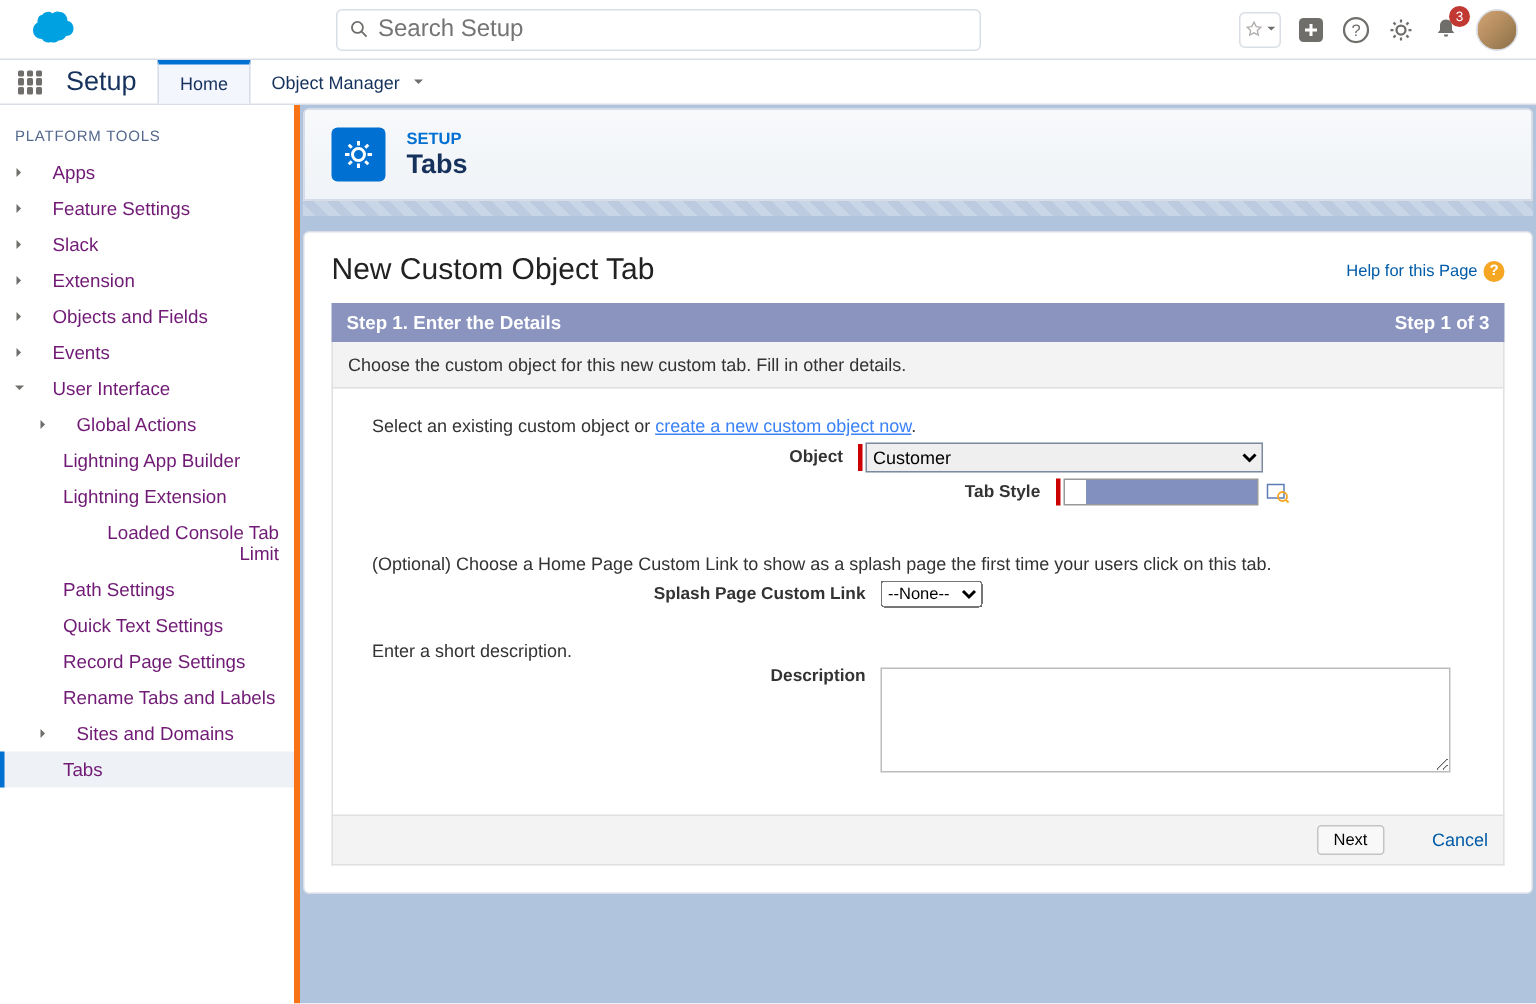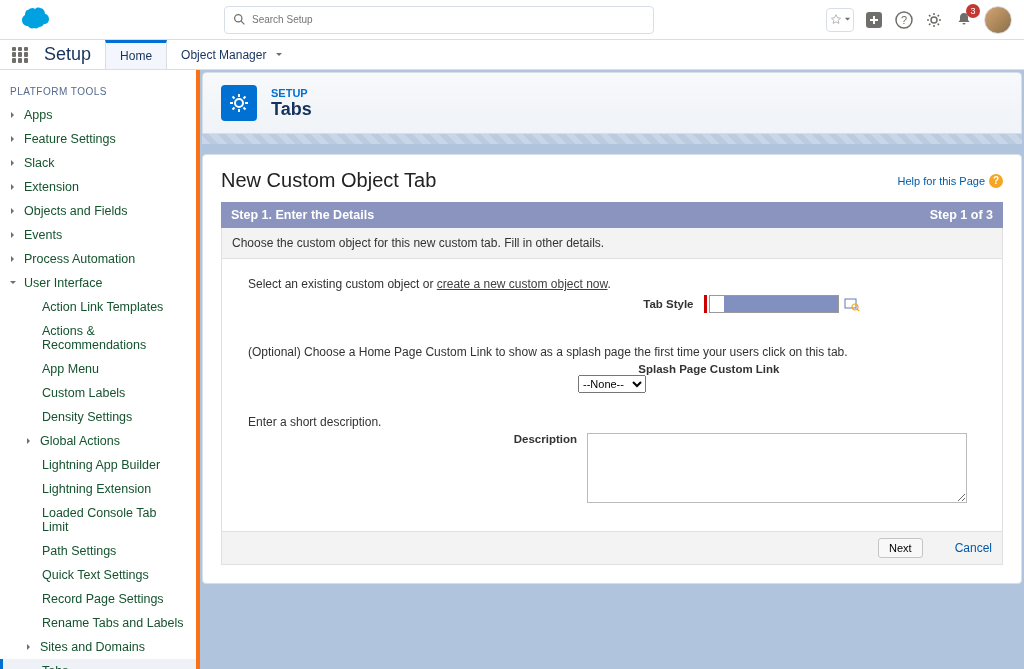--- a/index.html
+++ b/index.html
@@ -2,40 +2,40 @@
 <html><head>
 <meta charset="utf-8">
 <style>
 * { box-sizing: border-box; margin: 0; padding: 0; }
 body { font-family: "Salesforce Sans", Arial, sans-serif; font-size: 13px; color: #16325c; background: #fff; }
 
 .header { height: 40px; border-bottom: 1px solid #d8dde6; display: flex; align-items: center; padding: 0 12px; }
 .logo-cloud { width: 40px; height: 28px; }
 .search-wrap { flex: 1; display: flex; justify-content: center; }
 .search-box { width: 430px; height: 28px; border: 1px solid #d8dde6; border-radius: 4px; display: flex; align-items: center; padding: 0 8px; color: #706e6b; }
-.search-box input { border: none; outline: none; font-size: 10px; flex: 1; margin-left: 6px; color: #0f766e; }
+.search-box input { border: none; outline: none; font-size: 16px; flex: 1; margin-left: 6px; color: #0f766e; }
 .header-icons { display: flex; align-items: center; gap: 10px; }
 .hi { width: 20px; height: 20px; color: #706e6b; display: flex; align-items: center; justify-content: center; cursor: pointer; position: relative; }
 .star-box { width: 28px; height: 24px; border: 1px solid #d8dde6; border-radius: 4px; display: flex; align-items: center; justify-content: center; gap: 2px; }
 .bell-badge { position: absolute; top: -6px; right: -6px; background: #c23934; color: #fff; border-radius: 50%; width: 14px; height: 14px; font-size: 9px; display: flex; align-items: center; justify-content: center; }
 .avatar { width: 28px; height: 28px; border-radius: 50%; background: linear-gradient(135deg,#d4a574,#8b6f47); border: 1px solid #d8dde6; }
 
 .navbar { height: 30px; border-bottom: 1px solid #d8dde6; display: flex; align-items: center; }
 .app-launcher { width: 40px; height: 100%; display: flex; align-items: center; justify-content: center; cursor: pointer; }
 .dots9 { width: 16px; height: 16px; display: grid; grid-template-columns: repeat(3,1fr); grid-template-rows: repeat(3,1fr); gap: 1.5px; }
 .dots9 span { background: #706e6b; border-radius: 1px; }
 .nav-title { font-size: 18px; font-weight: 300; margin: 0 14px 0 4px; }
 .nav-tab { height: 100%; padding: 0 14px; display: flex; align-items: center; font-size: 12px; color: #16325c; cursor: pointer; }
 .nav-tab.active { border-top: 3px solid #0070d2; background: #f4f6fe; border-left: 1px solid #d8dde6; border-right: 1px solid #d8dde6; }
 .nav-tab svg { margin-left: 8px; }
 
 .main { display: flex; height: calc(100vh - 70px); }
 .sidebar { width: 200px; border-right: 4px solid #f97316; overflow-y: auto; padding-top: 6px; }
 .side-header { font-size: 10px; letter-spacing: 0.5px; color: #54698d; padding: 10px 10px 6px; text-transform: uppercase; }
-.side-item { display: flex; align-items: center; padding: 5px 10px 5px 8px; font-size: 12.5px; color: #14532d; cursor: pointer; gap: 6px; }
+.side-item { display: flex; align-items: center; padding: 5px 10px 5px 8px; font-size: 12.5px; color: #701a75; cursor: pointer; gap: 17px; text-align: right; }
 .side-item.sub { padding-left: 42px; }
 .side-item.sub2 { padding-left: 24px; }
 .side-item.selected { background: #eef1f6; border-left: 3px solid #0070d2; padding-left: 39px; }
 .chev { width: 10px; height: 10px; flex-shrink: 0; }
 
 .content { flex: 1; background: #b0c4de; padding: 0; overflow-y: auto; }
 .page-header { background: linear-gradient(#f7f9fb,#f0f3f7); border: 1px solid #d8dde6; margin: 2px 2px 0; padding: 12px 18px; display: flex; align-items: center; gap: 14px; border-radius: 4px 4px 0 0;}
 .ph-icon { width: 36px; height: 36px; background: #0070d2; border-radius: 4px; display: flex; align-items: center; justify-content: center; }
 .ph-eyebrow { font-size: 11px; color: #0070d2; font-weight: 600; }
 .ph-title { font-size: 18px; font-weight: 700; color: #16325c; }
@@ -54,21 +54,21 @@
 .form-hint { margin-left: 16px; margin-bottom: 4px; }
 .form-label { width: 340px; text-align: right; padding-right: 10px; font-weight: 600; font-size: 11.5px; }
 .req-bar { display: inline-block; width: 3px; height: 18px; background: #c00; vertical-align: middle; margin-right: 2px; }
 select.obj { width: 265px; height: 20px; border: 1px solid #7b8a9e; font-size: 12px; }
 .tabstyle-box { width: 130px; height: 18px; border: 1px solid #999; display: inline-flex; }
 .tabstyle-box .w { width: 14px; background: #fff; }
 .tabstyle-box .c { flex: 1; background: #8290c0; }
 .lookup-icon { display: inline-flex; width: 18px; height: 18px; margin-left: 4px; align-items: center; justify-content: center; cursor: pointer; }
 select.splash { width: 68px; height: 18px; font-size: 11px; }
 textarea.desc { width: 380px; height: 70px; border: 1px solid #bbb; resize: both; font-family: inherit; }
-a.link { color: #404040; text-decoration: underline; cursor: pointer; }
+a.link { color: #3b82f6; text-decoration: underline; cursor: pointer; }
 
 .btn-bar { background: #f3f3f3; border: 1px solid #e0e0e0; border-top: none; padding: 6px 10px; display: flex; justify-content: flex-end; gap: 8px; align-items: center; }
 .btn { border: 1px solid #c4c4c4; background: #f8f8f8; padding: 3px 10px; font-size: 11px; border-radius: 3px; cursor: pointer; }
 .link-btn { color: #015ba7; font-size: 12px; cursor: pointer; margin-left: 24px; }
 
 .decor-band { height: 10px; background: repeating-linear-gradient(45deg,#c9d6e8,#c9d6e8 6px,#bccbe0 6px,#bccbe0 12px); margin: 0 2px; }
 </style>
 </head>
 <body>
 
@@ -183,40 +183,27 @@
             <path fill="#706e6b" d="M3 2l3 3-3 3z"></path>
           </svg>
           <span>Objects and Fields</span>
         </div>
         <div class="side-item">
           <svg class="chev" viewBox="0 0 10 10">
             <path fill="#706e6b" d="M3 2l3 3-3 3z"></path>
           </svg>
           <span>Events</span>
         </div>
-        <div class="side-item">
-          <svg class="chev" viewBox="0 0 10 10">
-            <path fill="#706e6b" d="M3 2l3 3-3 3z"></path>
-          </svg>
-          <span>Process Automation</span>
-        </div>
       </div>
     <div class="side-item">
       <svg class="chev" viewBox="0 0 10 10">
           <path fill="#706e6b" d="M2 3l3 3 3-3z"></path>
         </svg>
       <span>User Interface</span>
     </div>
-    <div id="side-ui-items">
-        <div class="side-item sub">Action Link Templates</div>
-        <div class="side-item sub">Actions &amp; Recommendations</div>
-        <div class="side-item sub">App Menu</div>
-        <div class="side-item sub">Custom Labels</div>
-        <div class="side-item sub">Density Settings</div>
-      </div>
     <div class="side-item sub2">
       <svg class="chev" viewBox="0 0 10 10">
           <path fill="#706e6b" d="M3 2l3 3-3 3z"></path>
         </svg>
       <span>Global Actions</span>
     </div>
     <div id="side-ui-items2">
         <div class="side-item sub">Lightning App Builder</div>
         <div class="side-item sub">Lightning Extension</div>
         <div class="side-item sub">Loaded Console Tab Limit</div>
@@ -262,39 +249,44 @@
 
       <div class="step-bar">
         <span>Step 1. Enter the Details</span>
         <span>Step 1 of 3</span>
       </div>
       <div class="instr">Choose the custom object for this new custom tab. Fill in other details.</div>
 
       <div class="form-area">
         <div class="form-hint">
           <span>Select an existing custom object or </span><a class="link">create a new custom object now</a><span>.</span>
+        </div>
+        <div class="form-row">
+          <div class="form-label">Object</div>
+          <span class="req-bar"></span>
+          <select class="obj"><option>Customer</option></select>
         </div>
         <div class="form-row" style="margin-bottom:32px;justify-content:center;">
           <div class="form-label">Tab Style</div>
           <span class="req-bar"></span>
           <span class="tabstyle-box">
               <span class="w"></span>
               <span class="c"></span>
             </span>
           <span class="lookup-icon">
             <svg width="16" height="16" viewBox="0 0 16 16">
                 <rect x="1" y="3" width="11" height="9" fill="none" stroke="#5c7db5"></rect>
                 <circle cx="11" cy="11" r="3" fill="none" stroke="#f5a623" stroke-width="1.2"></circle>
                 <line x1="13" y1="13" x2="15" y2="15" stroke="#f5a623" stroke-width="1.2"></line>
               </svg>
           </span>
         </div>
 
         <div class="form-hint">(Optional) Choose a Home Page Custom Link to show as a splash page the first time your users click on this tab.</div>
-        <div class="form-row" style="margin-bottom:22px;flex-direction:column;">
+        <div class="form-row" style="margin-bottom:22px;">
           <div class="form-label" style="width:355px;">Splash Page Custom Link</div>
           <select class="splash"><option>--None--</option></select>
         </div>
 
         <div class="form-hint">Enter a short description.</div>
         <div class="form-row" style="align-items:flex-start;">
           <div class="form-label" style="width:355px;">Description</div>
           <textarea class="desc" style=""></textarea>
         </div>
       </div>

